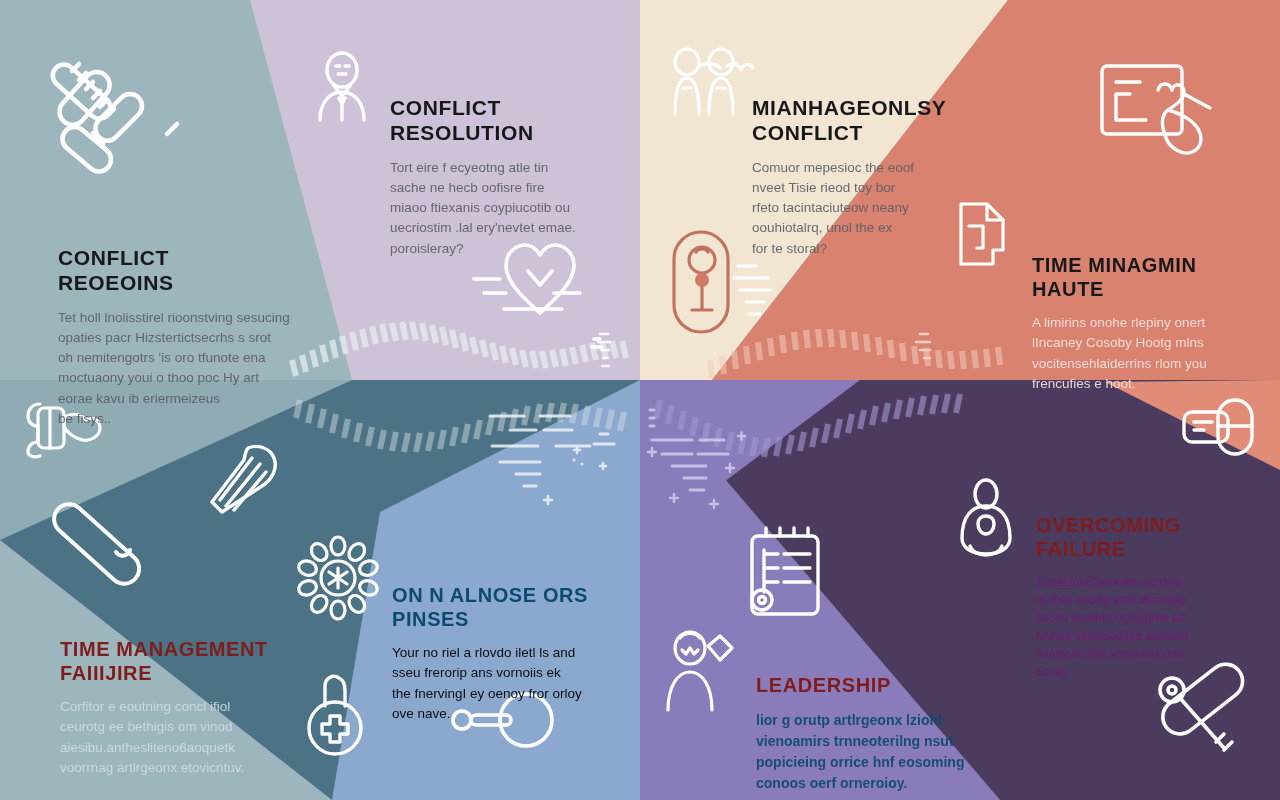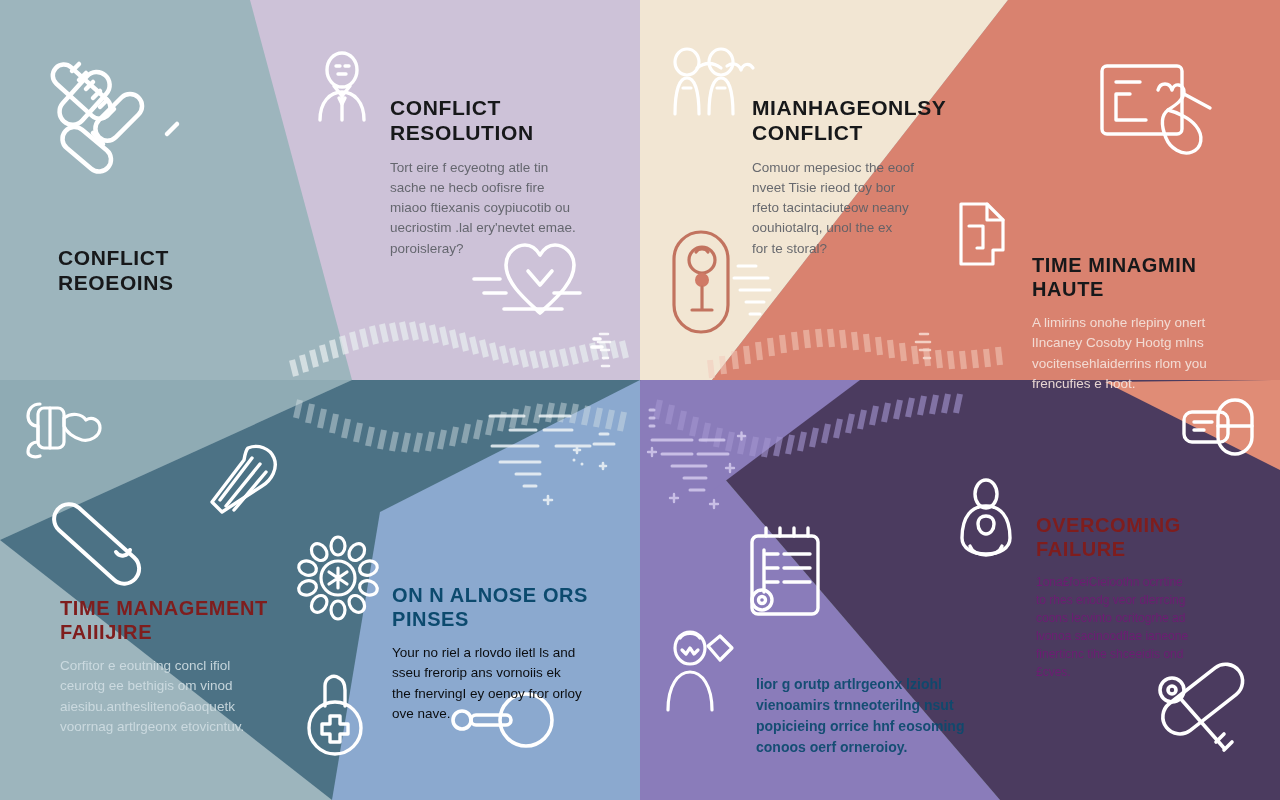--- a/index.html
+++ b/index.html
@@ -452,20 +452,26 @@
     <svg width="30" height="62" viewBox="0 0 30 62" fill="none" stroke="#ffffff" stroke-width="2.6" stroke-linecap="round" opacity="0.85">
       <path d="M8,4 h8 M6,12 h12 M9,20 h8 M11,28 h5 M10,36 h7"></path>
     </svg>
   </span>
 
   <div class="layer-text">
 
     <div class="block t-dark" style="left:58px;top:202px;width:245px;">
       <h2 class="title" style="font-size:21px;">CONFLICT
 REOEOINS</h2>
+      <p class="body" style="font-size:13.5px;">Tet holl lnolisstirel rioonstving sesucing
+opaties pacr Hizstertictsecrhs s srot
+oh nemitengotrs 'is oro tfunote ena
+moctuaony youi o thoo poc Hy art
+eorae kavu ib eriermeizeus
+be fisys..</p>
     </div>
 
     <div class="block t-dark" style="left:390px;top:52px;width:225px;">
       <h2 class="title" style="font-size:21px;">CONFLICT
 RESOLUTION</h2>
       <p class="body" style="font-size:13.5px;">Tort eire f ecyeotng atle tin
 sache ne hecb oofisre fire
 miaoo ftiexanis coypiucotib ou
 uecriostim .lal ery'nevtet emae.
 poroisleray?</p>
@@ -483,39 +489,40 @@
 
     <div class="block t-dark" style="left:1032px;top:210px;width:218px;">
       <h2 class="title" style="font-size:20px;">TIME MINAGMIN
 HAUTE</h2>
       <p class="body" style="font-size:13.5px;color:#f5e3dc;">A limirins onohe rlepiny onert
 lIncaney  Cosoby Hootg mlns
 vocitensehlaiderrins rlom you
 frencufies e hoot.</p>
     </div>
 
-    <div class="block t-light" style="left:60px;top:553px;width:250px;">
+    <div class="block t-light" style="left:60px;top:594px;width:250px;">
       <h2 class="title" style="font-size:20px;">TIME MANAGEMENT
 FAIIIJIRE</h2>
       <p class="body" style="font-size:13.5px;color:#cfdde2;">Corfitor e eoutning concl ifiol
 ceurotg ee bethigis om vinod
 aiesibu.anthesliteno6aoquetk
 voorrnag artlrgeonx etovicntuv.</p>
     </div>
 
     <div class="block t-light-blue" style="left:392px;top:540px;width:222px;">
       <h2 class="title" style="font-size:20px;">ON N ALNOSE ORS
 PINSES</h2>
       <p class="body" style="font-size:13.5px;">Your no riel a rlovdo iletl ls and
 sseu frerorip ans vornoiis ek
 the fnervingI ey oenoy fror orloy
 ove nave.</p>
     </div>
 
     <div class="block t-light" style="left:756px;top:630px;width:215px;">
+      <h2 class="title" style="font-size:20px;">LEADERSHIP</h2>
       <p class="body" style="font-size:14px;color:#0c4a6e;font-weight:bold;">lior g orutp artlrgeonx  lziohl
 vienoamirs trnneoterilng nsut
 popicieing orrice hnf eosoming
 conoos oerf orneroioy.</p>
     </div>
 
     <div class="block t-light" style="left:1036px;top:470px;width:215px;">
       <h2 class="title" style="font-size:20px;">OVERCOMING
 FAILURE</h2>
       <p class="body" style="font-size:12px;color:#701a75;">1ona£foeiCieioothn ocrrtine

